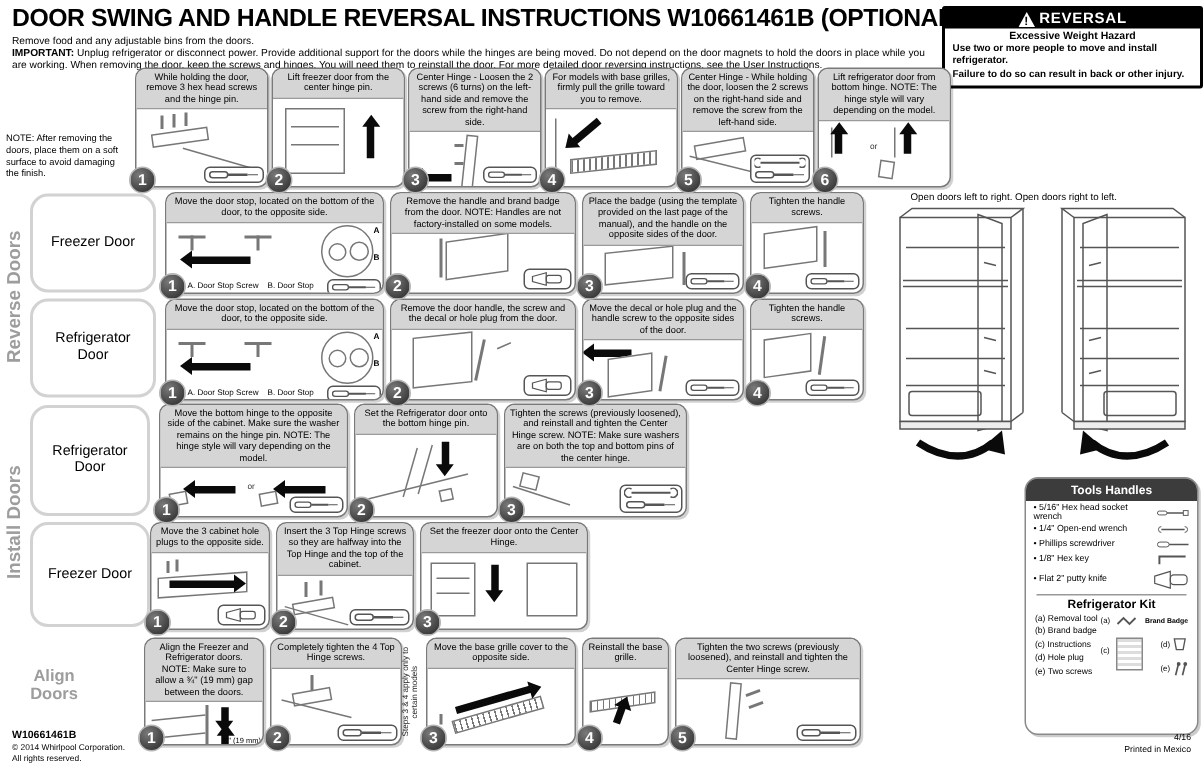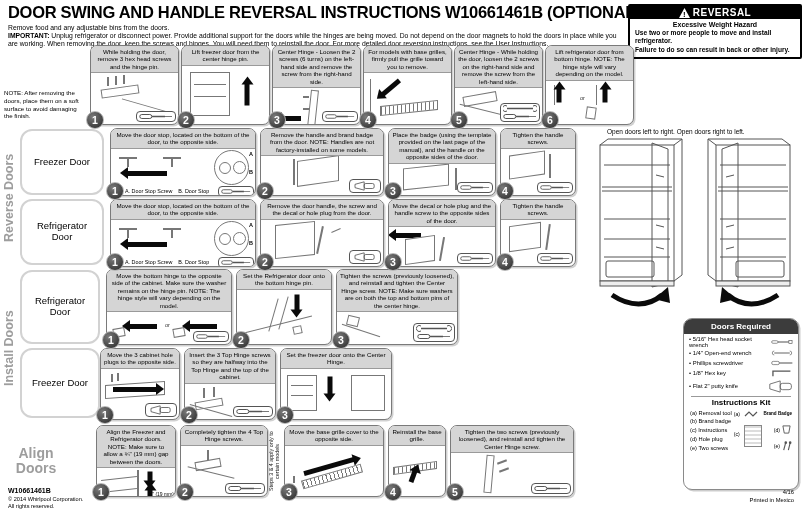--- a/index.html
+++ b/index.html
@@ -17,21 +17,21 @@
   .warn-hazard{font-weight:bold;font-size:7px;text-align:center;margin:2px 0 1px;}
   .warn-text{font-weight:bold;font-size:6.6px;line-height:1.2;padding:0 5px 1px;}
   .warn-text:last-child{padding-bottom:3px;}
   
   .sec-title{position:absolute;color:#9d9d9d;font-weight:bold;text-align:center;}
   #sec-remove{left:2px;top:52px;width:88px;font-size:11px;line-height:1.05;}
   .vtitle{position:absolute;color:#9d9d9d;font-weight:bold;font-size:12.5px;
           writing-mode:vertical-rl;transform:rotate(180deg);text-align:center;}
   #sec-reverse{left:2px;top:130px;height:136px;}
   #sec-install{left:2px;top:272px;height:152px;}
-  #sec-align{left:12px;top:446px;width:48px;font-size:14px;line-height:1.05;}
+  #sec-align{left:12px;top:446px;width:48px;font-size:11px;line-height:1.05;}
   .note{position:absolute;left:4px;top:89px;width:82px;font-size:6.2px;line-height:1.25;}
   
   .rowlabel{position:absolute;border:2px solid #d2d2d2;border-radius:12px;background:#fff;
             display:flex;align-items:center;justify-content:center;text-align:center;
             font-size:9.5px;line-height:1.15;padding:0 6px;box-sizing:border-box;}
   
   .card{position:absolute;border:1px solid #7a7a7a;border-radius:7px;background:#fff;
         box-shadow:1.5px 1.5px 0 rgba(0,0,0,0.18);display:flex;flex-direction:column;box-sizing:border-box;}
   .chead{background:#d5d5d5;border-bottom:1px solid #9a9a9a;border-radius:6px 6px 0 0;
          font-size:6.2px;line-height:1.2;text-align:center;padding:2px 3px;flex:0 0 auto;}
@@ -556,21 +556,21 @@
       <use href="#fr" x="0" y="0"></use>
       <use href="#fr" transform="translate(210,0) scale(-1,1)"></use>
       <path d="M22,160 C 40,172 58,172 72,160" fill="none" stroke="#0a0a0a" stroke-width="5"></path>
       <polygon points="78,152 80,168 64,164" fill="#0a0a0a"></polygon>
       <path d="M188,160 C 170,172 152,172 138,160" fill="none" stroke="#0a0a0a" stroke-width="5"></path>
       <polygon points="132,152 130,168 146,164" fill="#0a0a0a"></polygon>
     </svg>
   </div>
 
   <div class="toolbox">
-    <div class="toolbox-head">Doors Required</div>
+    <div class="toolbox-head">Tools Handles</div>
     <div class="tool-item">
       <span class="t-label">5/16" Hex head socket wrench</span>
       <svg width="22" height="8" viewBox="0 0 34 10">
           <rect x="1" y="3" width="10" height="4" rx="2" fill="none" stroke="#555"></rect>
           <line x1="11" y1="5" x2="28" y2="5" stroke="#555" stroke-width="1.6"></line>
           <rect x="28" y="2.5" width="5" height="5" fill="none" stroke="#555"></rect>
         </svg>
     </div>
     <div class="tool-item">
       <span class="t-label">1/4" Open-end wrench</span>
@@ -594,21 +594,21 @@
         </svg>
     </div>
     <div class="tool-item">
       <span class="t-label">Flat 2" putty knife</span>
       <svg width="24" height="13" viewBox="0 0 30 16">
           <polygon points="1,5 14,1 14,15 1,11" fill="none" stroke="#555"></polygon>
           <rect x="14" y="4" width="14" height="8" rx="3" fill="none" stroke="#555"></rect>
         </svg>
     </div>
     <div class="kit-divider"></div>
-    <div class="kit-head">Instructions Kit</div>
+    <div class="kit-head">Refrigerator Kit</div>
     <div class="kit-body">
       <div class="kit-list">
         <div>(a) Removal tool</div>
         <div>(b) Brand badge</div>
         <div>(c) Instructions</div>
         <div>(d) Hole plug</div>
         <div>(e) Two screws</div>
       </div>
       <div class="kit-icons">
         <span class="kit-tag" style="left:2px;top:2px;">(a)</span>

